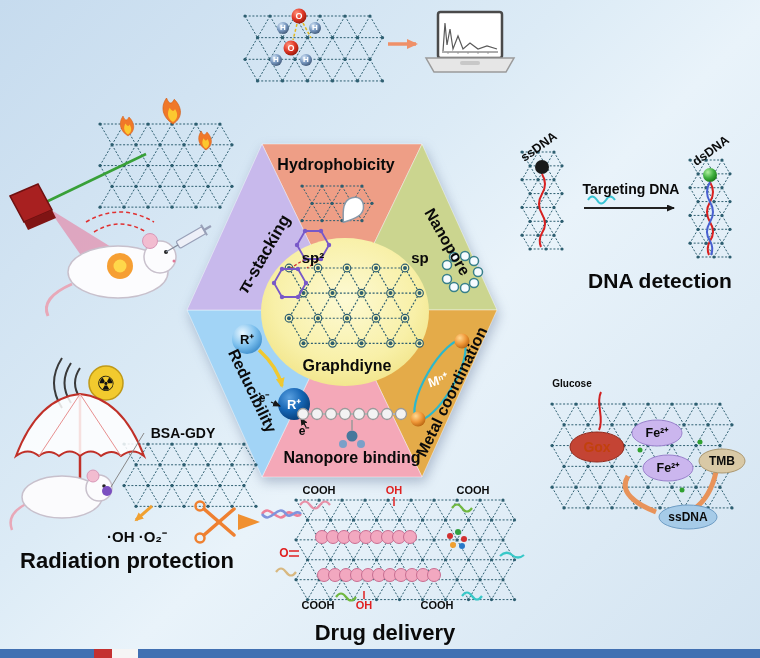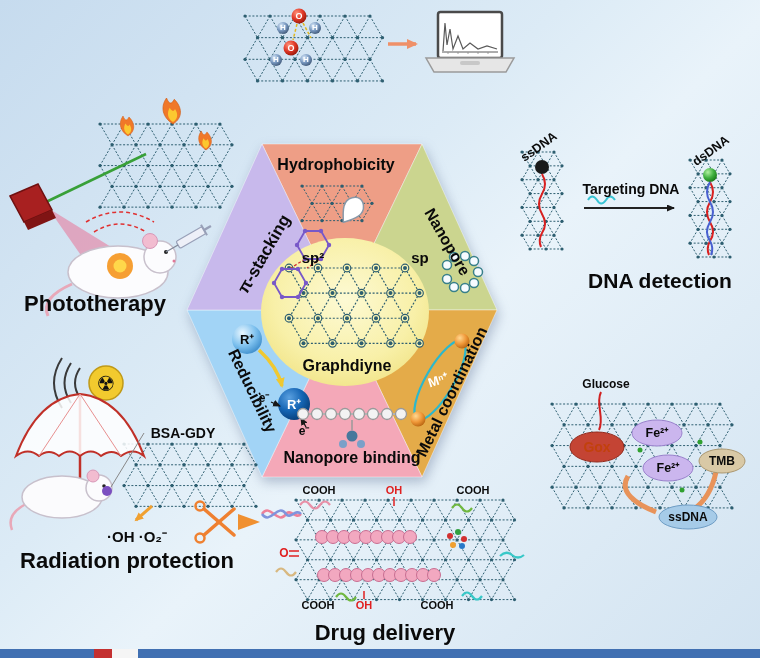--- a/index.html
+++ b/index.html
@@ -626,40 +626,39 @@
     </g>
     <line x1="352" y1="420" x2="352" y2="430" stroke="#9a9a9a" stroke-width="1.5"></line>
     <circle cx="352" cy="436" r="5.5" fill="#46789c"></circle>
     <circle cx="343" cy="444" r="4" fill="#7aa0c8"></circle>
     <circle cx="361" cy="444" r="4" fill="#7aa0c8"></circle>
   </g>
 </svg>
 
 <div class="labels">
 
-  <div class="lbl ctr" style="left:95px;top:304px;font-size:22px">Phototherapy</div>
   <div class="lbl ctr" style="left:660px;top:280px;font-size:21px">DNA detection</div>
   <div class="lbl ctr" style="left:385px;top:633px;font-size:22px">Drug delivery</div>
   <div class="lbl ctr" style="left:127px;top:561px;font-size:22px">Radiation protection</div>
 
   <div class="lbl ctr" style="left:336px;top:165px;font-size:16px">Hydrophobicity</div>
   <div class="lbl" style="left:264px;top:254px;font-size:17px;transform:translate(-50%,-50%) rotate(-60deg)">π-stacking</div>
   <div class="lbl" style="left:447px;top:242px;font-size:16px;transform:translate(-50%,-50%) rotate(60deg)">Nanopore</div>
   <div class="lbl" style="left:252px;top:391px;font-size:16px;transform:translate(-50%,-50%) rotate(64deg)">Reducibility</div>
   <div class="lbl" style="left:452px;top:392px;font-size:16px;transform:translate(-50%,-50%) rotate(-64deg)">Metal coordination</div>
   <div class="lbl ctr" style="left:352px;top:458px;font-size:16px">Nanopore binding</div>
   <div class="lbl ctr" style="left:313px;top:257px;font-size:15px">sp²</div>
   <div class="lbl ctr" style="left:420px;top:257px;font-size:15px">sp</div>
   <div class="lbl ctr" style="left:347px;top:366px;font-size:16px">Graphdiyne</div>
 
   <div class="lbl" style="left:539px;top:147px;font-size:12.5px;transform:translate(-50%,-50%) rotate(-36deg)">ssDNA</div>
   <div class="lbl" style="left:711px;top:151px;font-size:12.5px;transform:translate(-50%,-50%) rotate(-36deg)">dsDNA</div>
   <div class="lbl ctr" style="left:631px;top:189px;font-size:14px">Targeting DNA</div>
 
-  <div class="lbl ctr" style="left:606px;top:384px;font-size:12px">Glucose</div>
+  <div class="lbl ctr" style="left:572px;top:384px;font-size:10px">Glucose</div>
   <div class="lbl ctr" style="left:597px;top:447px;font-size:14px;color:#c2410c">Gox</div>
   <div class="lbl ctr" style="left:657px;top:433px;font-size:12.5px">Fe²⁺</div>
   <div class="lbl ctr" style="left:668px;top:468px;font-size:12.5px">Fe²⁺</div>
   <div class="lbl ctr" style="left:722px;top:461px;font-size:12px">TMB</div>
   <div class="lbl ctr" style="left:688px;top:517px;font-size:12px">ssDNA</div>
 
   <div class="lbl ctr" style="left:183px;top:433px;font-size:14px">BSA-GDY</div>
   <div class="lbl ctr" style="left:137px;top:536px;font-size:15px">·OH ·O₂⁻</div>
 
   <div class="lbl ctr" style="left:319px;top:490px;font-size:11px">COOH</div>

